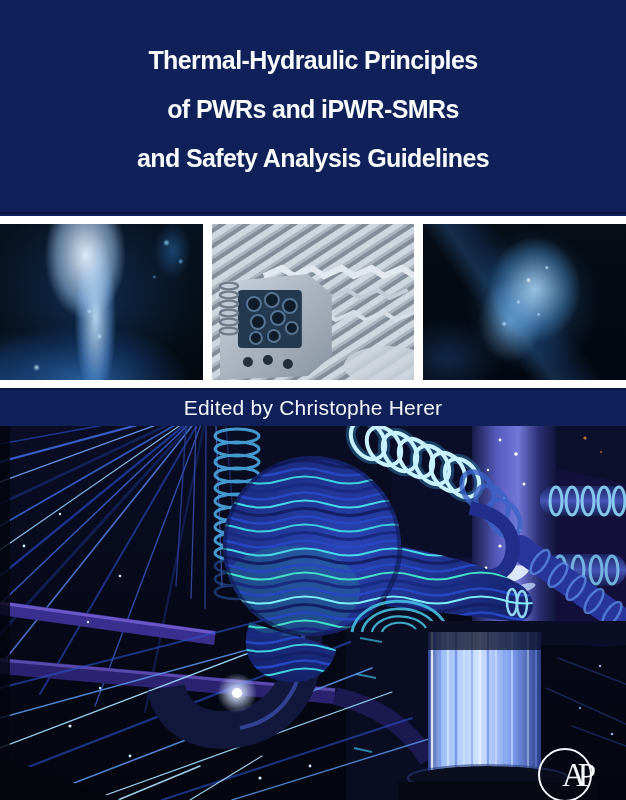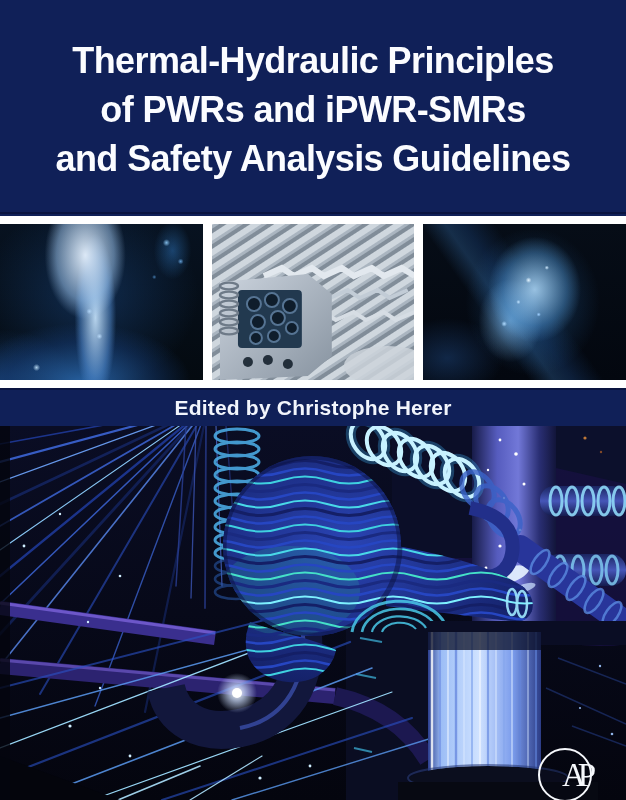--- a/index.html
+++ b/index.html
@@ -8,21 +8,21 @@
     background:#102058; overflow:hidden;
     font-family:"Liberation Sans", sans-serif;
   }
   
   .title-block {
     position:absolute; top:0; left:0; width:626px; height:214px;
     box-sizing:border-box; padding-top:36px; text-align:center;
     border-bottom:2px solid #0a1440; background:#102058;
   }
   .title-line {
-    color:#fbfcff; font-weight:bold; font-size:36px; line-height:49px;
+    color:#fbfcff; font-weight:bold; font-size:25px; line-height:49px;
     letter-spacing:-0.6px; white-space:nowrap;
   }
   
   .photo-strip {
     position:absolute; top:216px; left:0; width:626px; height:172px;
     background:#ffffff; display:flex; gap:9px;
     box-sizing:border-box; padding:8px 0;
   }
   .photo { flex:1 1 0; height:156px; position:relative; overflow:hidden; background:#04080f; }
   .photo svg { display:block; width:100%; height:100%; }
@@ -53,21 +53,21 @@
       radial-gradient(ellipse 40px 52px at 43% 62%, rgba(135,195,245,.65), rgba(135,195,245,0) 80%),
       radial-gradient(ellipse 84px 92px at 54% 50%, rgba(42,112,182,.45), rgba(42,112,182,0) 80%),
       linear-gradient(55deg, rgba(8,18,34,0) 34%, rgba(46,96,150,.4) 42%, rgba(20,50,92,.55) 48%, rgba(8,18,34,0) 58%),
       radial-gradient(ellipse 70px 50px at 12% 86%, rgba(30,70,125,.5), rgba(30,70,125,0) 80%),
       linear-gradient(#060d17, #03070f);
   }
   
   .byline-band {
     position:absolute; top:388px; left:0; width:626px; height:38px;
     background:#102058; border-top:2px solid #0a1440; box-sizing:border-box;
-    display:flex; align-items:center; justify-content:center;font-weight:bold;
+    display:flex; align-items:center; justify-content:center;
   }
   .byline { color:#f2f5fc; font-size:21px; letter-spacing:.2px; }
   
   .main-photo {
     position:absolute; top:426px; left:0; width:626px; height:374px;
     background:#05070f;
   }
   .main-photo svg { display:block; width:626px; height:374px; }
   
   .ap-logo {

